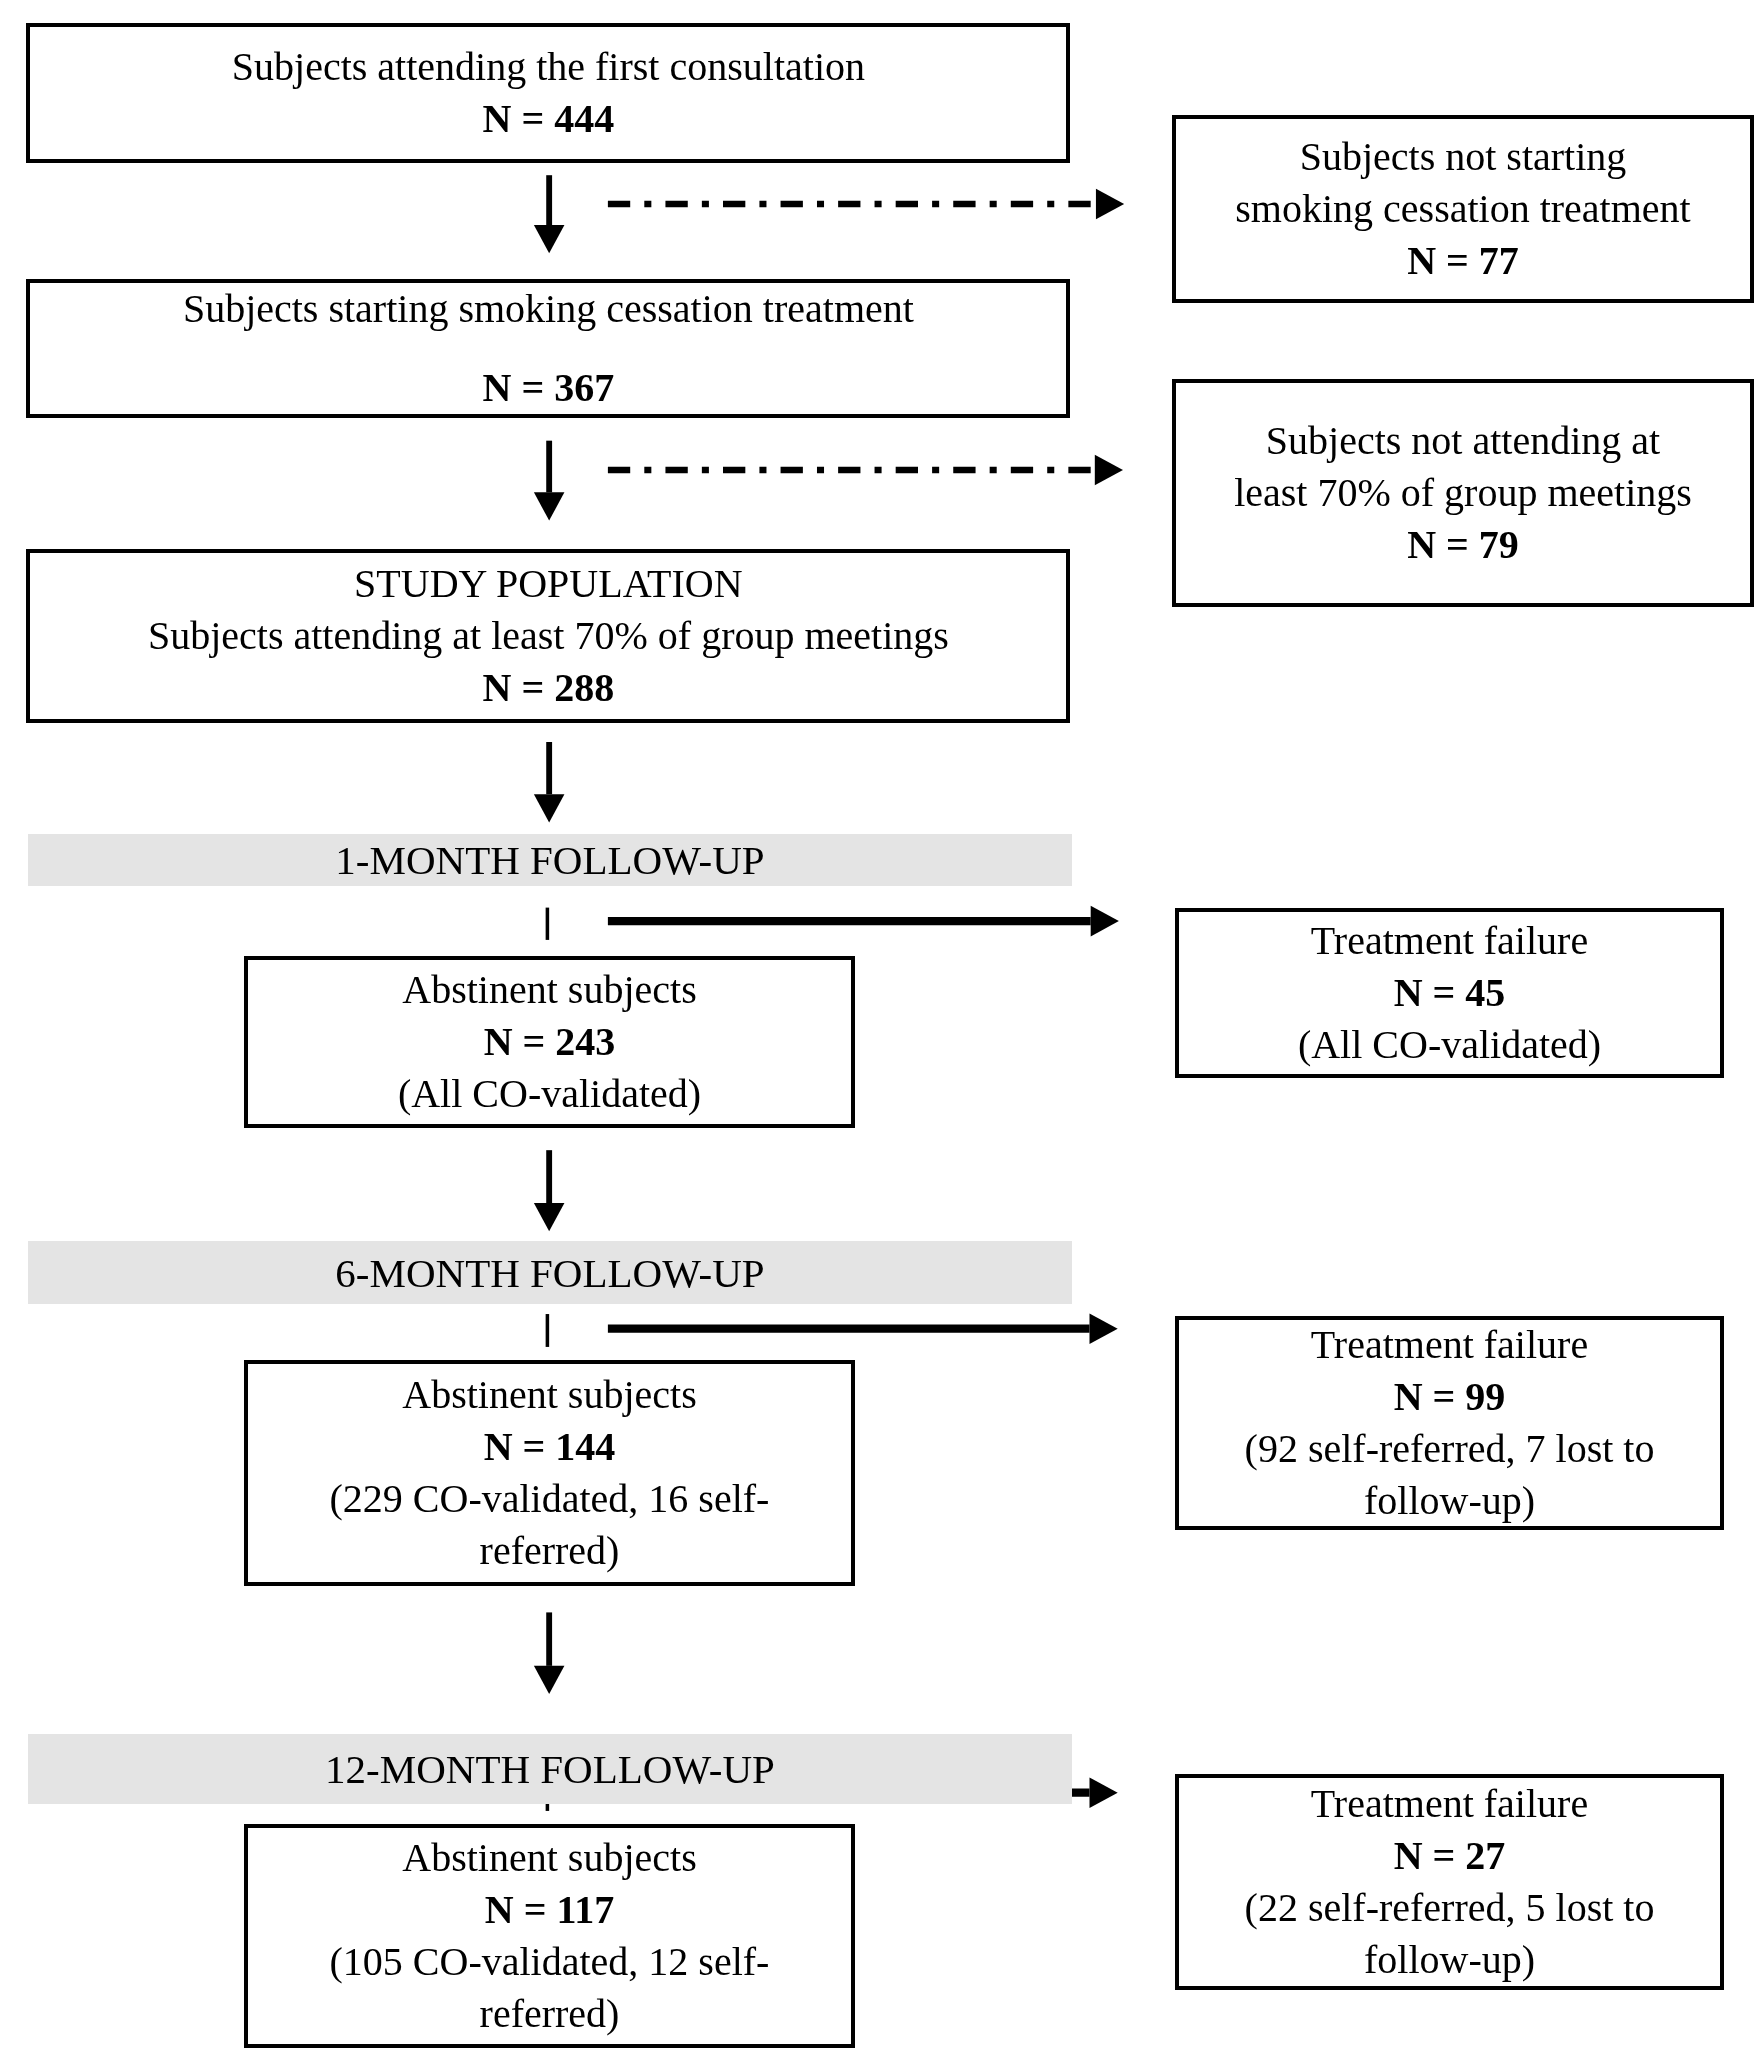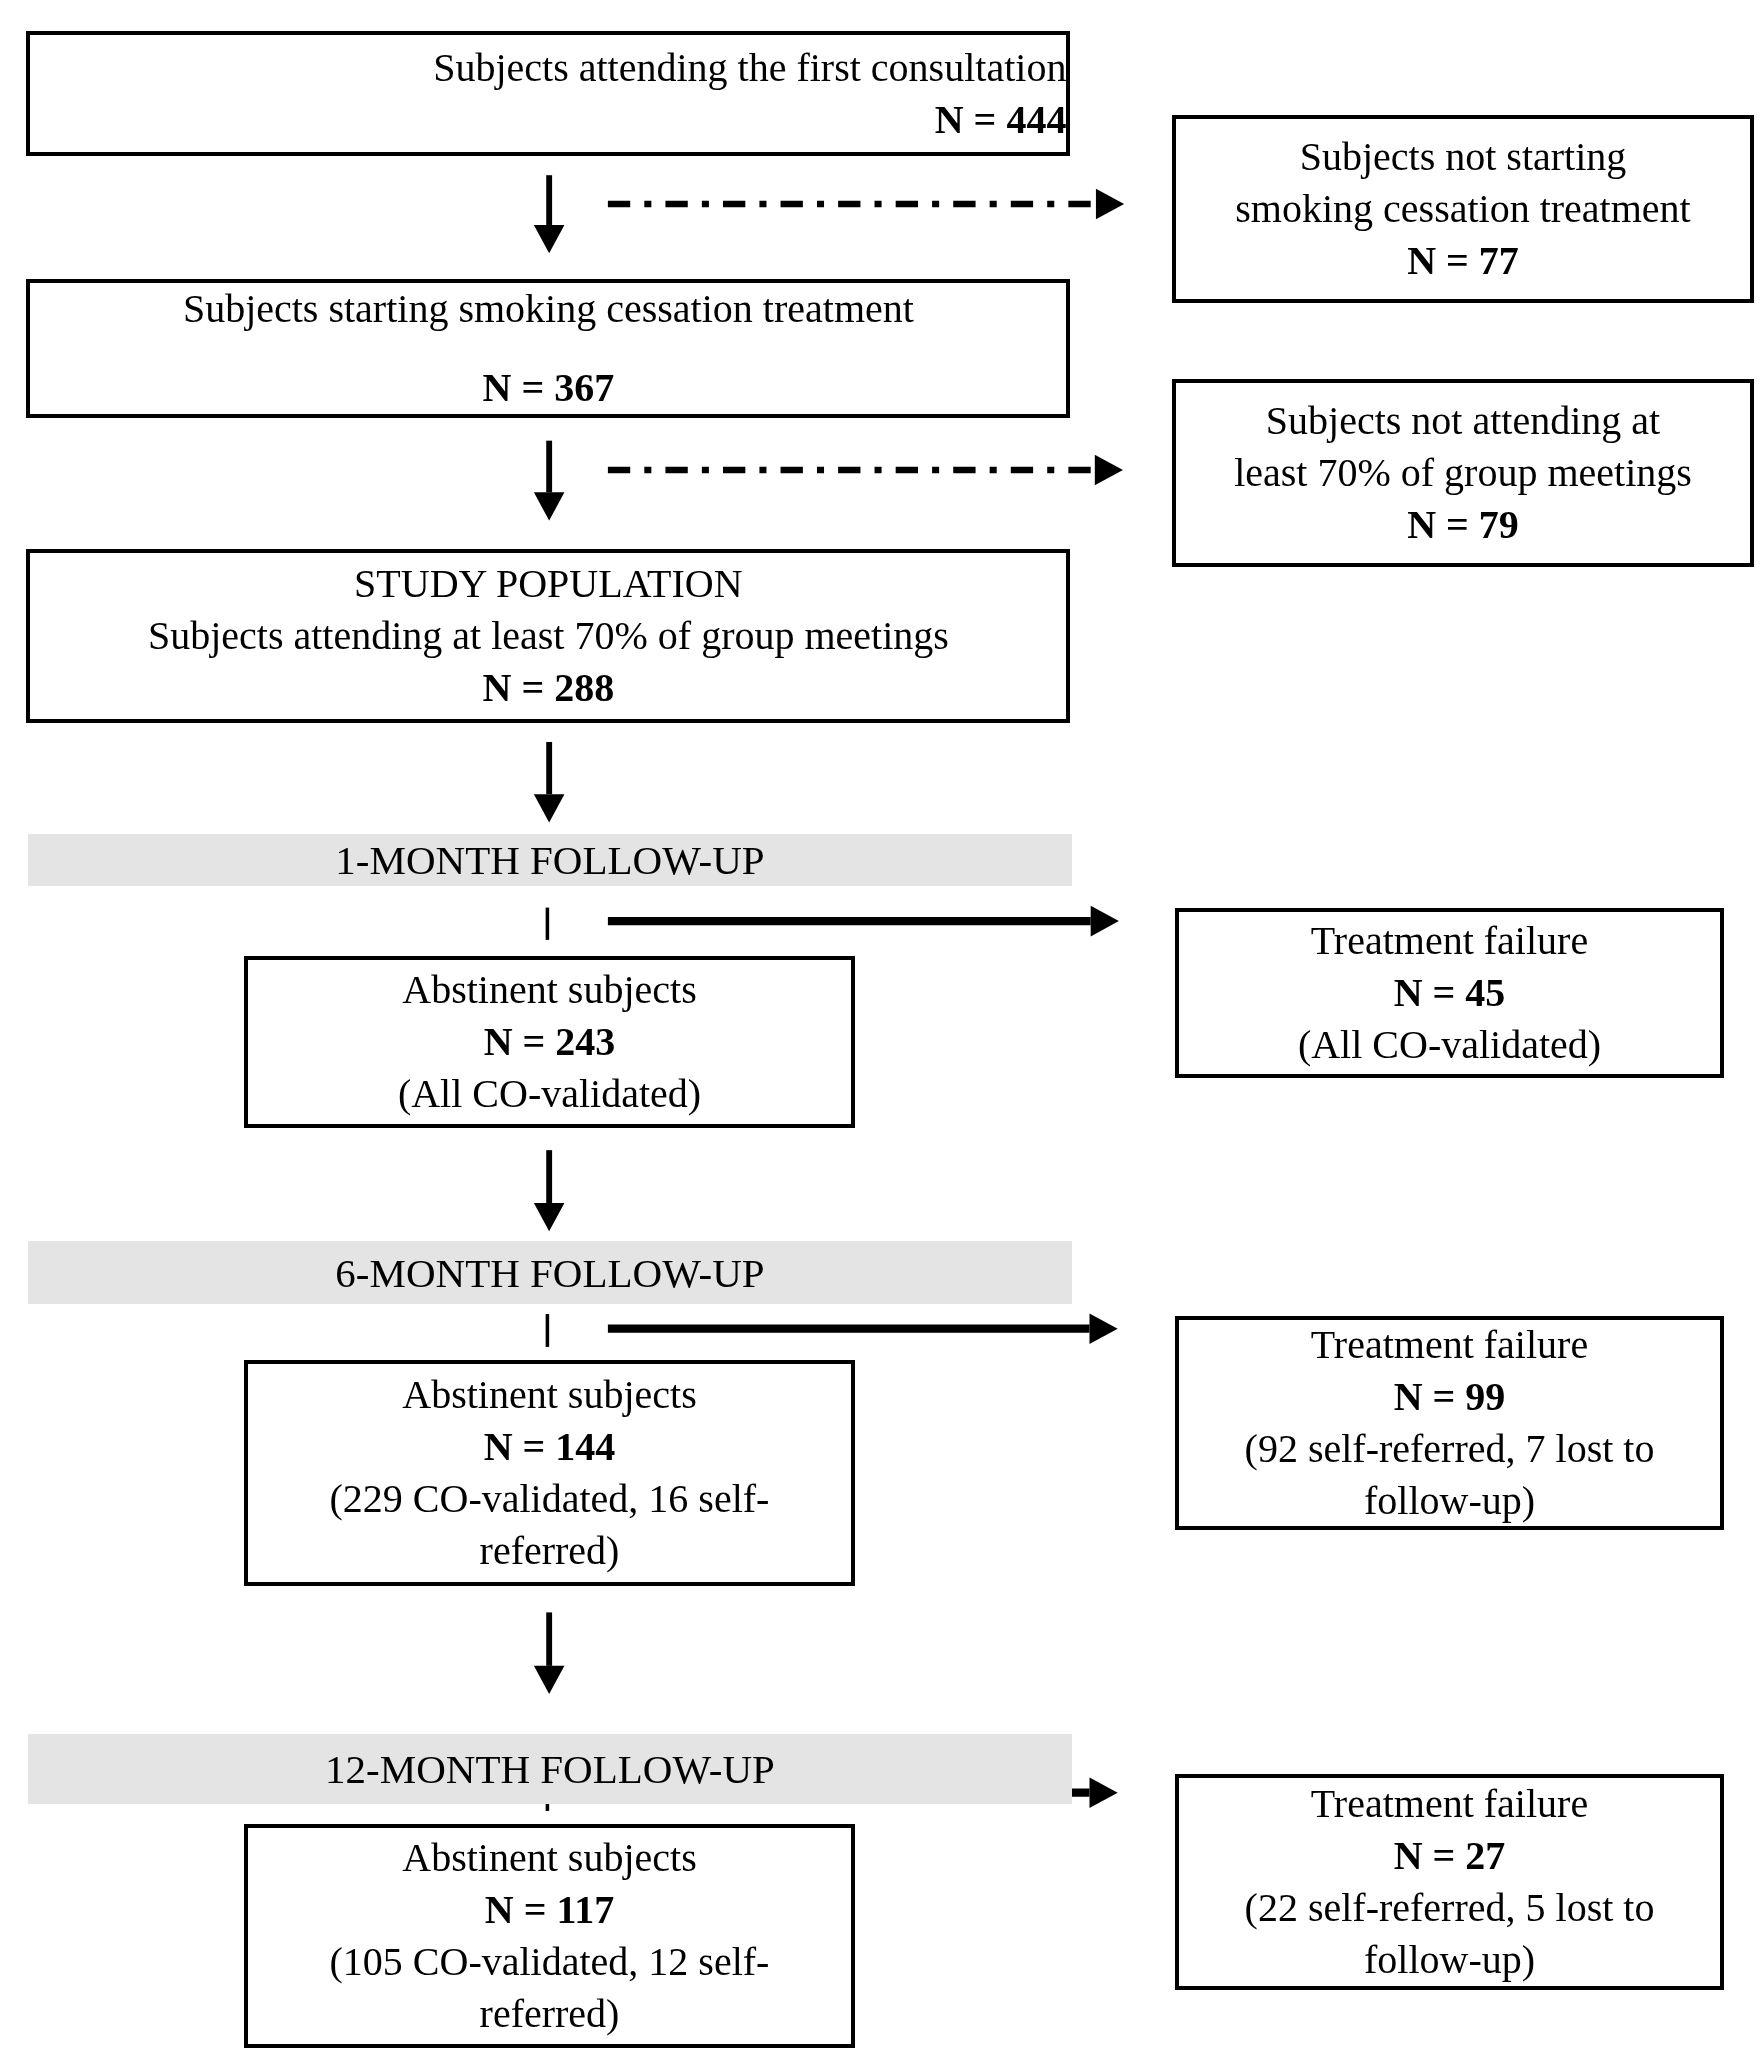--- a/index.html
+++ b/index.html
@@ -29,37 +29,37 @@
     background:var(--banner-bg);
     display:flex;justify-content:center;align-items:center;
     text-align:center;
     box-sizing:border-box;
   }
   .ln{font-size:40px;line-height:52px;white-space:nowrap;}
   .ln.bold{font-weight:bold;}
   .banner .ln{font-size:41px;}
 
   
-  #box-first-consultation { left:26.4px;  top:31px;   width:1044px; height:125px;align-items:flex-end; }
+  #box-first-consultation { left:26.4px;  top:23px;   width:1044px; height:140px; }
   #box-starting           { left:26.4px;  top:279px;  width:1044px; height:139px;justify-content:space-between; }
   #box-study-population   { left:26.4px;  top:549px;  width:1044px; height:174px; }
 
   
   #banner-1-month  { left:28px; top:834px; width:1044px; height:52px; }
   #banner-6-month  { left:28px; top:1241px; width:1044px; height:63px; }
   #banner-12-month { left:28px; top:1701px; width:1044px; height:70px;margin-top:33px; }
 
   
   #box-abstinent-1  { left:244px; top:956px; width:611px; height:172px; }
   #box-abstinent-6  { left:244px; top:1360px; width:611px; height:226px; }
   #box-abstinent-12 { left:244px; top:1824px; width:611px; height:224px; }
 
   
   #box-not-starting  { left:1172px; top:115px;  width:582px; height:188px; }
-  #box-not-attending { left:1172px; top:379px;  width:582px; height:188px; }
+  #box-not-attending { left:1172px; top:379px;  width:582px; height:228px; }
   #box-failure-1     { left:1175px; top:908px; width:549px; height:170px; }
   #box-failure-6     { left:1175px; top:1316px; width:549px; height:214px; }
   #box-failure-12    { left:1175px; top:1774px; width:549px; height:216px; }
 </style>
 </head>
 <body>
 
 <div id="canvas">
 
   <svg class="wires" viewBox="0 0 3000 3517" xmlns="http://www.w3.org/2000/svg">

